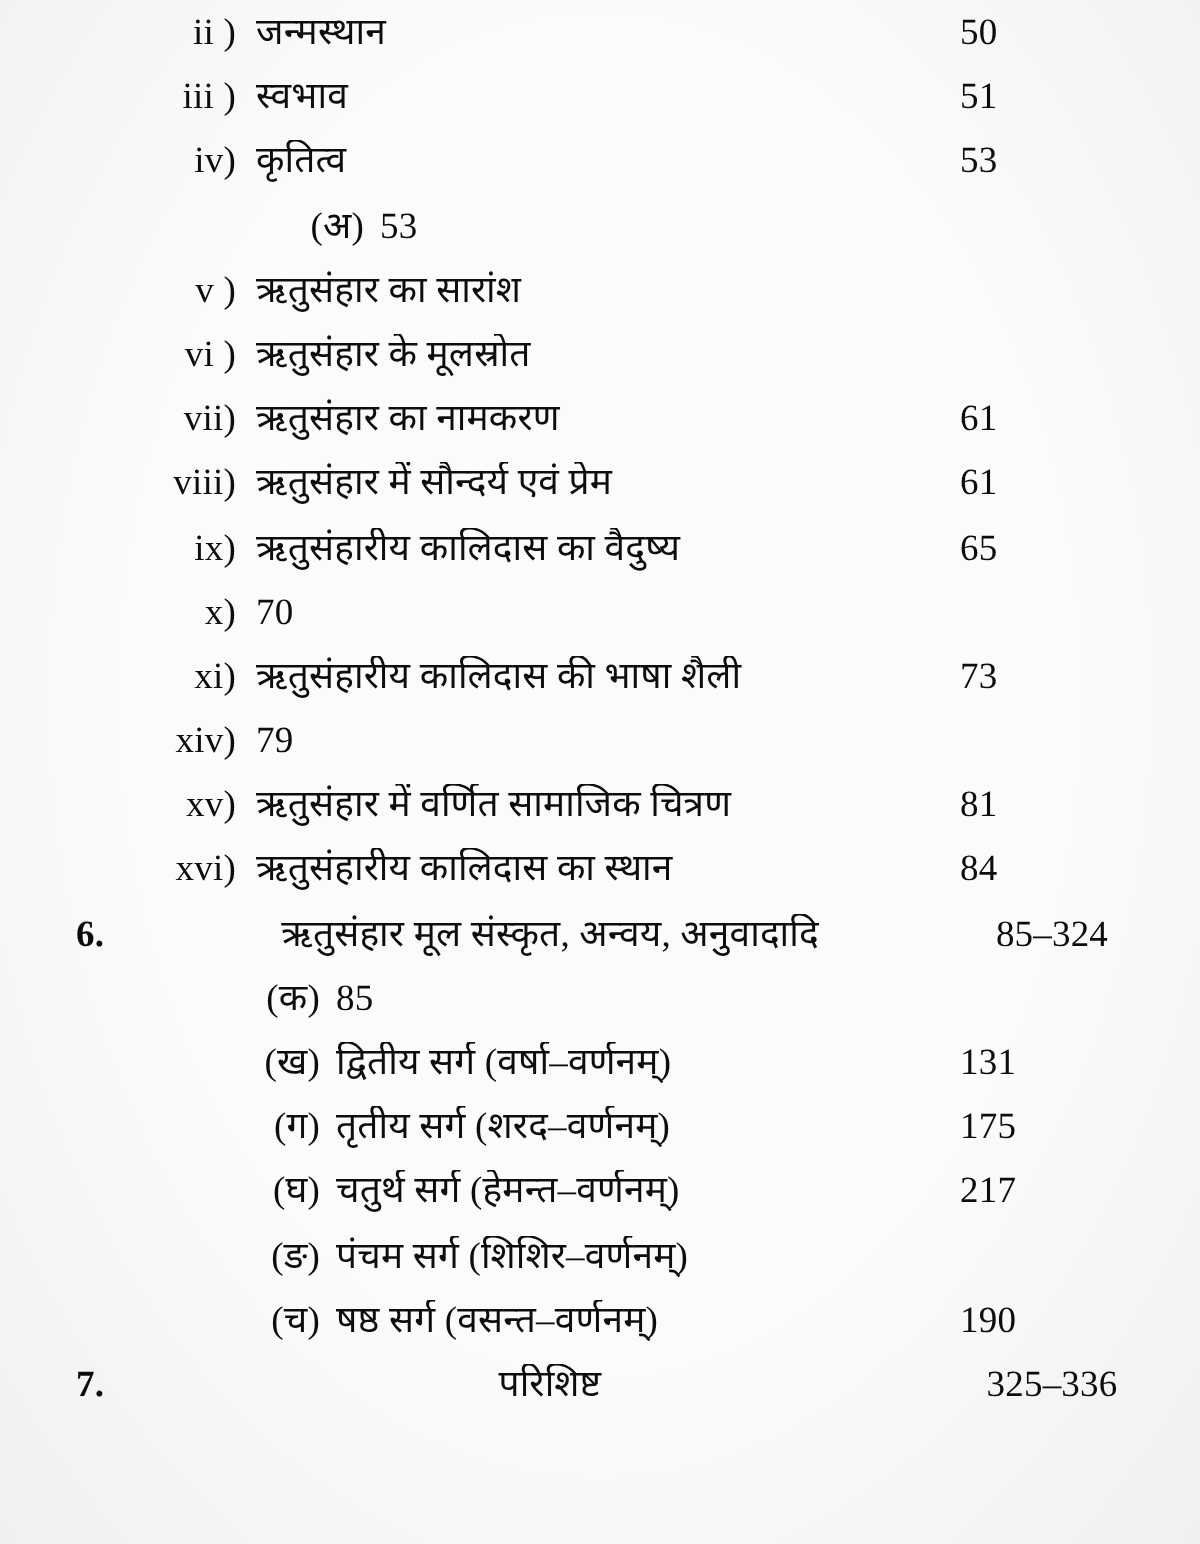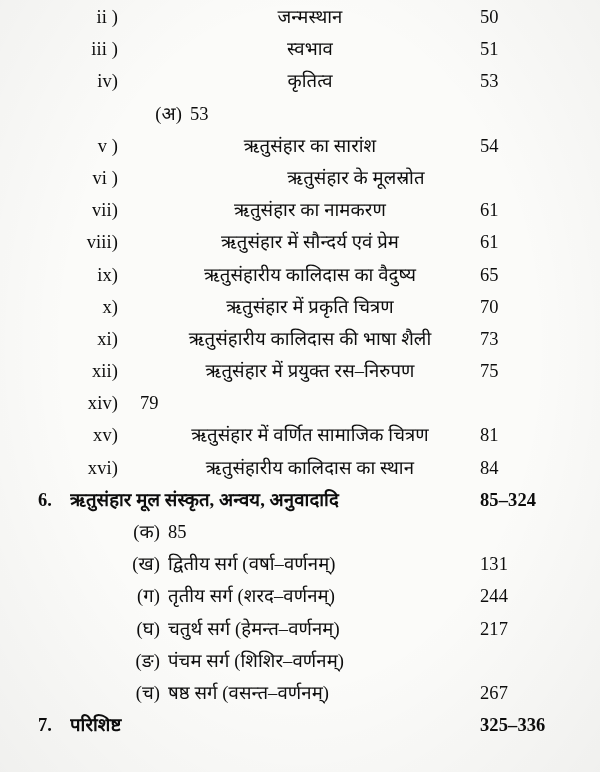--- a/index.html
+++ b/index.html
@@ -48,33 +48,33 @@
     flex: 1 1 auto;
     white-space: nowrap;
     overflow: hidden;
   }
   .page-no {
     flex: 0 0 92px;
     text-align: left;
     white-space: nowrap;
   }
   
-  .lvl-roman .num { width: 52px; margin-right: 22px; }
-  .lvl-roman .label { padding-left: 0; text-align: center; }
+  .lvl-roman .num { width: 52px; margin-right: 10px; }
+  .lvl-roman .label { padding-left: 0; }
 
   .lvl-bracket .num { width: 88px; margin-right: 8px; }
 
   .lvl-major { font-weight: bold; }
   .lvl-major .num { width: 18px; margin-right: 14px; text-align: left; }
   .lvl-major .label { padding-left: 0; }
 
   .lvl-letter .num { width: 66px; margin-right: 8px; text-align: right; }
 
   .lvl-major .page-no,
-  .lvl-major .label { font-weight: bold; }
+  .lvl-major .label { font-weight: normal; text-align: center; }
 
   .offset-a  { margin-left: 28px; }
   .offset-b  { margin-left: 56px; }
   .offset-c  { margin-left: 0px; }
 </style>
 </head>
 <body>
 
 <div class="page">
   <div class="toc" id="toc-list">
@@ -93,21 +93,20 @@
         <span class="label">कृतित्व</span>
         <span class="page-no">53</span>
       </div>
       <div class="row lvl-bracket offset-b">
         <span class="num">(अ)</span>
         <span class="page-no">53</span>
       </div>
       <div class="row lvl-roman offset-a">
         <span class="num">v )</span>
         <span class="label">ऋतुसंहार का सारांश</span>
-        <span class="page-no">54</span>
       </div>
       <div class="row lvl-roman offset-a">
         <span class="num">vi )</span>
         <span class="label">ऋतुसंहार के मूलस्रोत</span>
       </div>
       <div class="row lvl-roman offset-a">
         <span class="num">vii)</span>
         <span class="label">ऋतुसंहार का नामकरण</span>
         <span class="page-no">61</span>
       </div>
@@ -116,32 +115,26 @@
         <span class="label">ऋतुसंहार में सौन्दर्य एवं प्रेम</span>
         <span class="page-no">61</span>
       </div>
       <div class="row lvl-roman offset-a">
         <span class="num">ix)</span>
         <span class="label">ऋतुसंहारीय कालिदास का वैदुष्य</span>
         <span class="page-no">65</span>
       </div>
       <div class="row lvl-roman offset-a">
         <span class="num">x)</span>
-        <span class="label">ऋतुसंहार में प्रकृति चित्रण</span>
         <span class="page-no">70</span>
       </div>
       <div class="row lvl-roman offset-a">
         <span class="num">xi)</span>
         <span class="label">ऋतुसंहारीय कालिदास की भाषा शैली</span>
         <span class="page-no">73</span>
-      </div>
-      <div class="row lvl-roman offset-a">
-        <span class="num">xii)</span>
-        <span class="label">ऋतुसंहार में प्रयुक्त रस–निरुपण</span>
-        <span class="page-no">75</span>
       </div>
       <div class="row lvl-roman offset-a">
         <span class="num">xiv)</span>
         <span class="page-no">79</span>
       </div>
       <div class="row lvl-roman offset-a">
         <span class="num">xv)</span>
         <span class="label">ऋतुसंहार में वर्णित सामाजिक चित्रण</span>
         <span class="page-no">81</span>
       </div>
@@ -160,35 +153,35 @@
         <span class="page-no">85</span>
       </div>
       <div class="row lvl-letter offset-b">
         <span class="num">(ख)</span>
         <span class="label">द्वितीय सर्ग (वर्षा–वर्णनम्)</span>
         <span class="page-no">131</span>
       </div>
       <div class="row lvl-letter offset-b">
         <span class="num">(ग)</span>
         <span class="label">तृतीय सर्ग (शरद–वर्णनम्)</span>
-        <span class="page-no">244</span>
+        <span class="page-no">175</span>
       </div>
       <div class="row lvl-letter offset-b">
         <span class="num">(घ)</span>
         <span class="label">चतुर्थ सर्ग (हेमन्त–वर्णनम्)</span>
         <span class="page-no">217</span>
       </div>
       <div class="row lvl-letter offset-b">
         <span class="num">(ङ)</span>
         <span class="label">पंचम सर्ग (शिशिर–वर्णनम्)</span>
       </div>
       <div class="row lvl-letter offset-b">
         <span class="num">(च)</span>
         <span class="label">षष्ठ सर्ग (वसन्त–वर्णनम्)</span>
-        <span class="page-no">267</span>
+        <span class="page-no">190</span>
       </div>
       <div class="row lvl-major offset-c">
         <span class="num">7.</span>
         <span class="label">परिशिष्ट</span>
         <span class="page-no">325–336</span>
       </div>
     </div>
 </div>
 
 </body></html>

